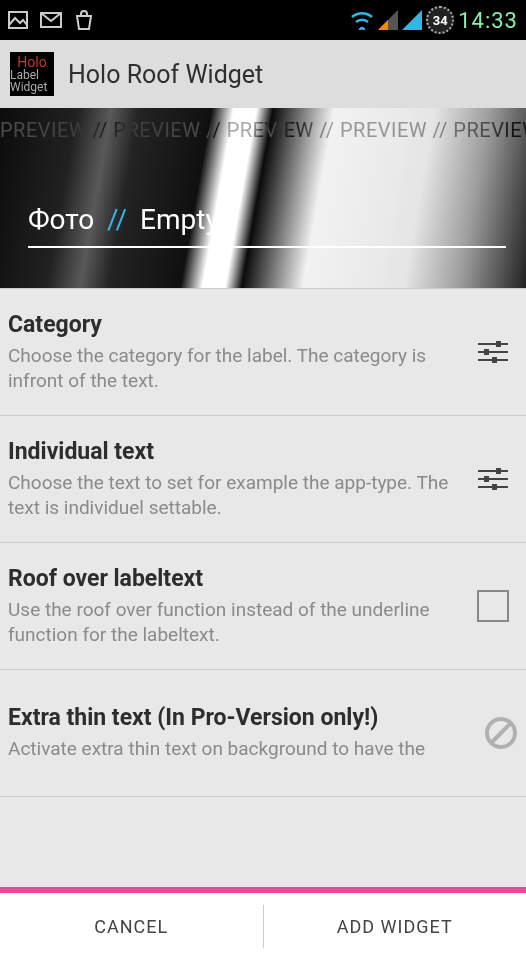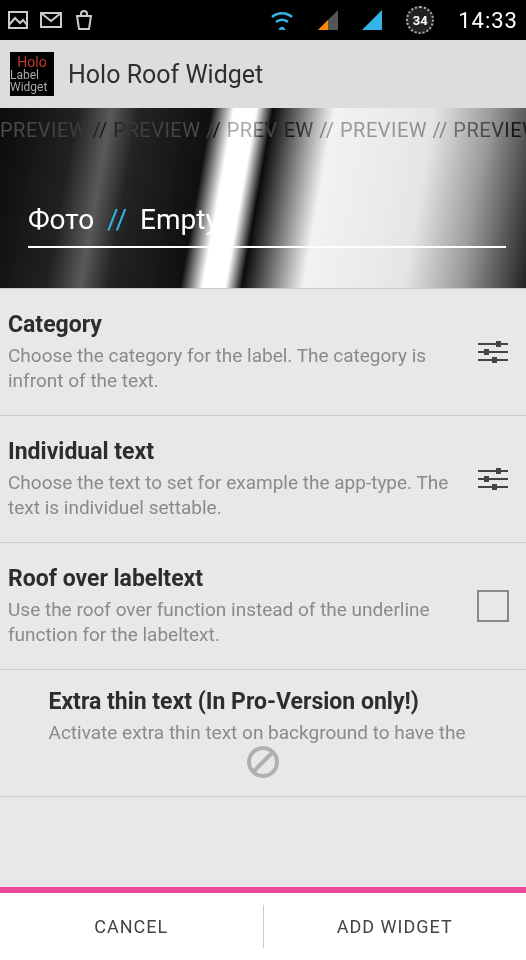--- a/index.html
+++ b/index.html
@@ -1,22 +1,22 @@
 <!DOCTYPE html>
 <html><head>
 <meta charset="utf-8">
 <style>
   * { margin: 0; padding: 0; box-sizing: border-box; }
   html, body { width: 526px; height: 960px; font-family: Roboto, "Helvetica Neue", Arial, sans-serif; background: #e8e8e8; overflow: hidden; }
   
   .status-bar { height: 40px; background: #000; display: flex; align-items: center; padding: 0 8px; color: #fff; }
   .status-left { display: flex; gap: 12px; align-items: center; }
-  .status-right { margin-left: auto; display: flex; gap: 24px; align-items: center; }
+  .status-right { margin-left: auto; display: flex; gap: 4px; align-items: center; }
   .status-icon svg { display: block; }
-  .status-time { color: #ffffff; font-size: 22px; font-weight: 400; letter-spacing: 1px; }
+  .status-time { color: #86efac; font-size: 22px; font-weight: 400; letter-spacing: 1px; }
   .status-badge { width: 28px; height: 28px; border-radius: 50%; border: 2px dotted #aaa; display: flex; align-items: center; justify-content: center; font-size: 13px; color: #fff; font-weight: bold; background: #222; }
   
   .app-header { height: 68px; background: #dddddd; display: flex; align-items: center; padding: 0 10px; gap: 14px; }
   .app-icon { width: 44px; height: 44px; background: #000; display: flex; flex-direction: column; align-items: center; justify-content: center; font-size: 10px; line-height: 1; }
   .app-icon .t1 { color: #c0392b; font-size: 14px; }
   .app-icon .t2 { color: #aaa; font-size: 12px; }
   .app-title { font-size: 25px; color: #2f2f2f; font-weight: 400; }
   
   .preview-area { height: 180px; position: relative; overflow: hidden; background: #101010; }
   .preview-bg { position: absolute; inset: 0; background:
@@ -37,21 +37,21 @@
   .setting-desc { font-size: 19px; color: #8a8a8a; line-height: 1.28; }
   .setting-action { width: 50px; display: flex; align-items: center; justify-content: center; }
   .checkbox-box { width: 32px; height: 32px; border: 2px solid #888; }
   .disabled-icon { width: 34px; height: 34px; }
   .disabled-icon svg circle, .disabled-icon svg line { stroke: #b0b0b0; }
   
   .bottom-bar { height: 73px; background: #fff; display: flex; position: absolute; left: 0; right: 0; bottom: 0; border-top: 6px solid #ec4899; }
   .bottom-btn { flex: 1; display: flex; align-items: center; justify-content: center; font-size: 18px; color: #444; letter-spacing: 1px; }
   .bottom-sep { width: 1px; background: #ccc; margin: 12px 0; }
   
-  .last-clip { max-height: 112px; overflow: hidden; flex-direction: column; }
+  .last-clip { max-height: 112px; overflow: hidden; }
 </style>
 </head>
 <body>
 
 <div class="status-bar">
   <div class="status-left">
     <span class="status-icon">
       <svg width="20" height="18" viewBox="0 0 20 18">
           <rect x="1" y="1" width="18" height="16" fill="none" stroke="#ccc" stroke-width="2"></rect>
           <polyline points="1,14 7,7 12,12 15,9 19,14" fill="none" stroke="#ccc" stroke-width="2"></polyline>

